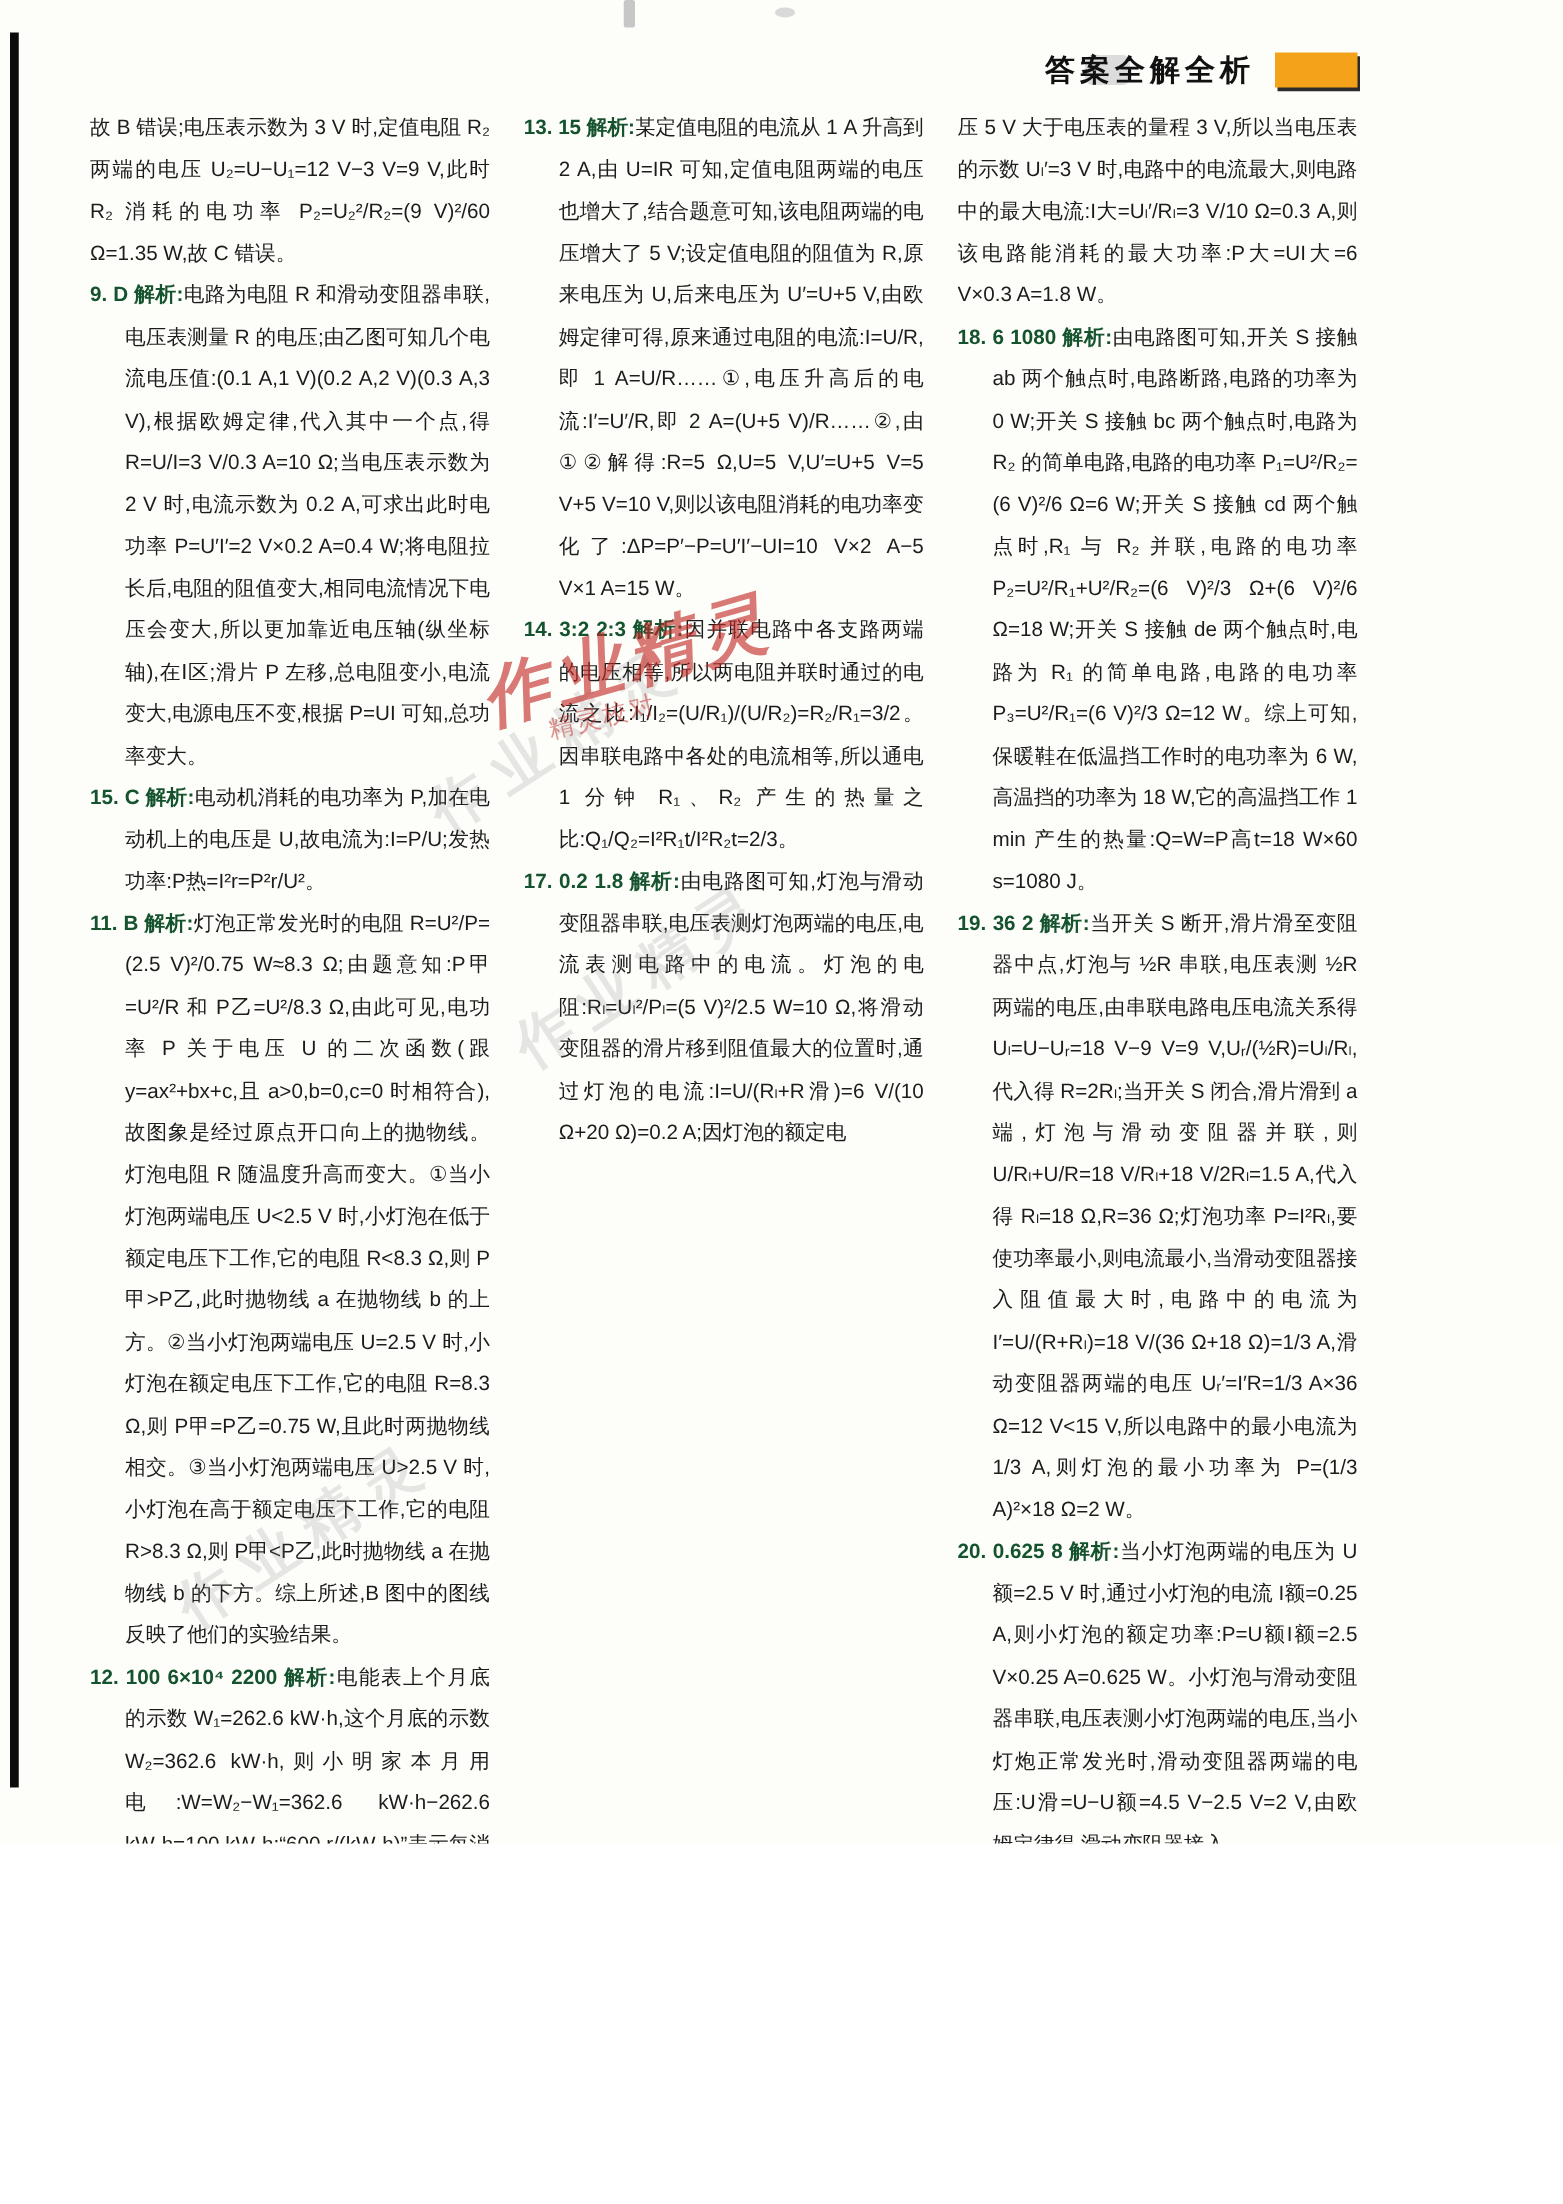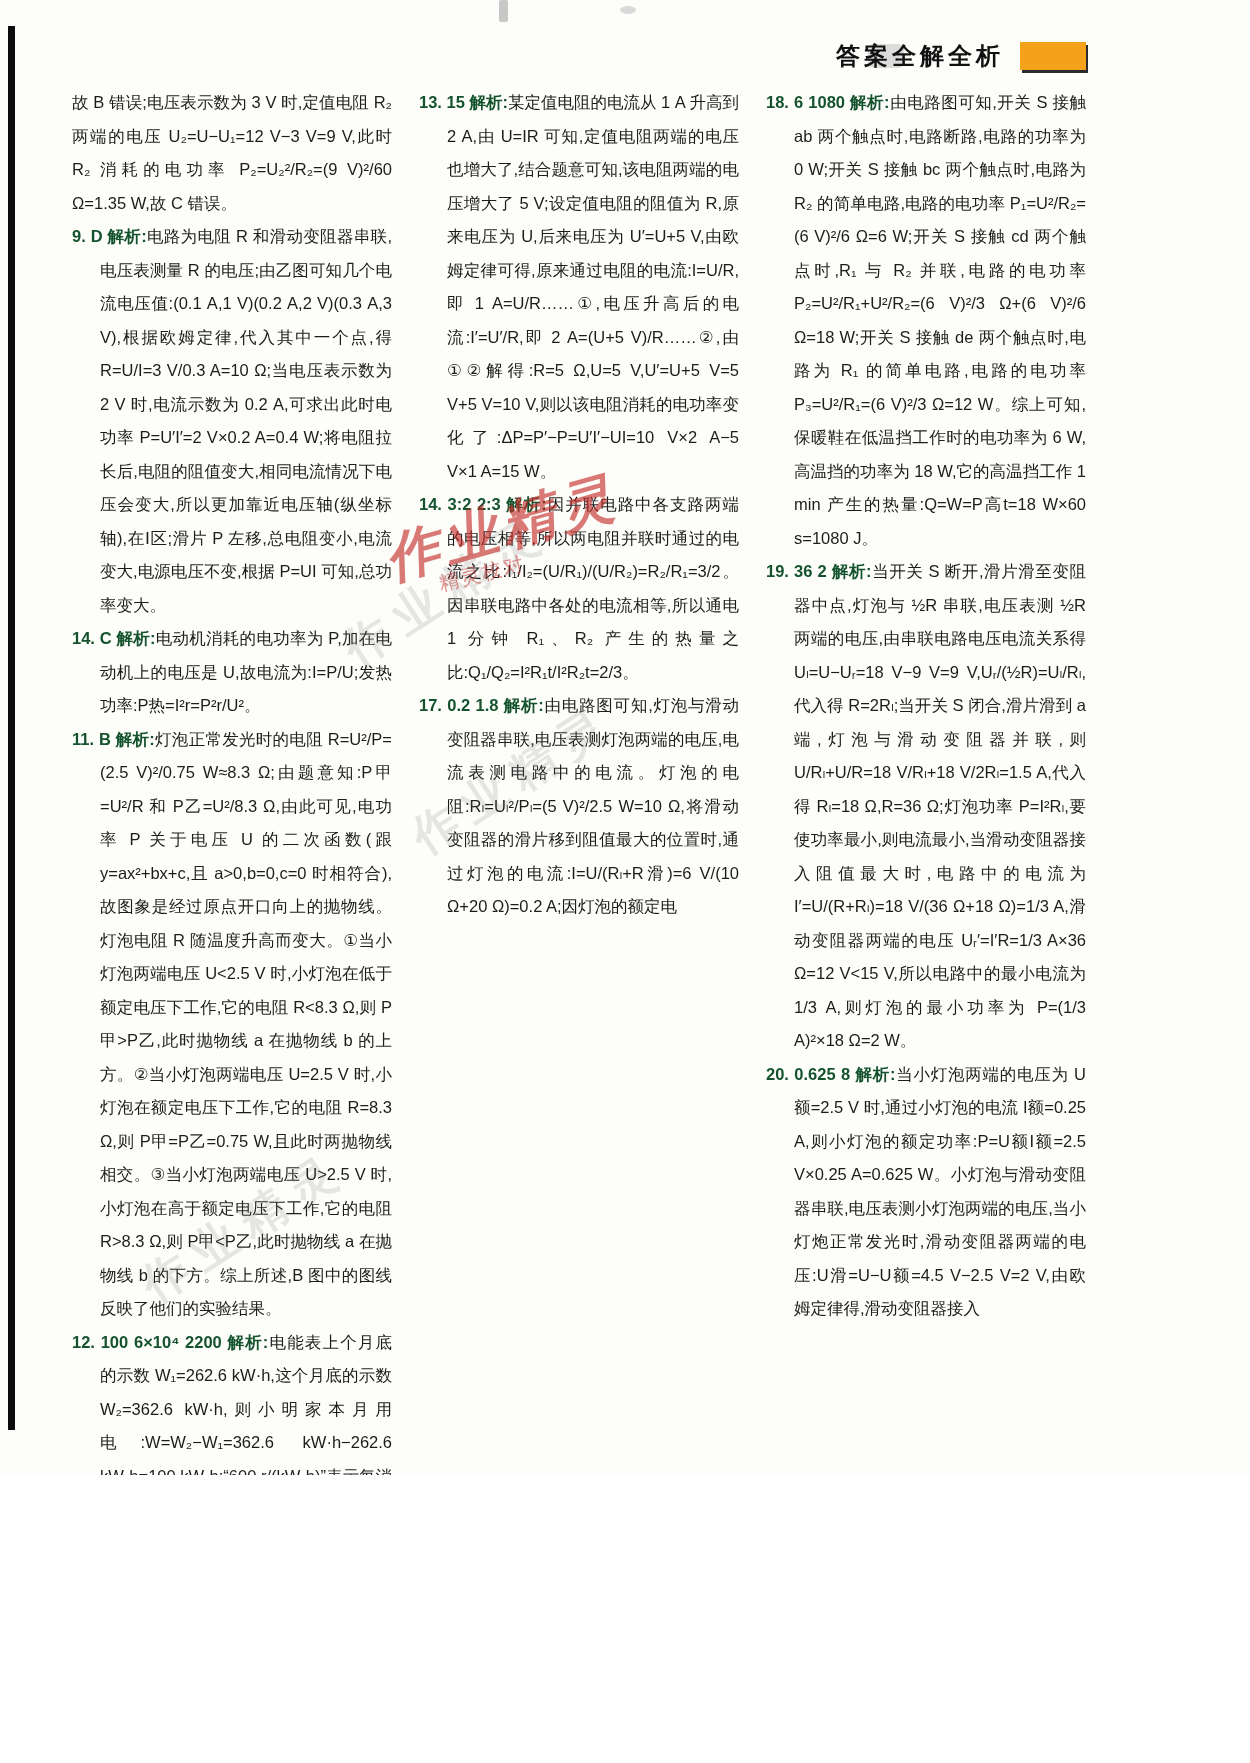--- a/index.html
+++ b/index.html
@@ -61,32 +61,33 @@
   <div class="header">
     <span class="header-title">答案全解全析</span>
     <span class="header-block"></span>
   </div>
 
   <div class="columns">
 
     <div class="col">
       <p class="item cont"><span>故 B 错误;电压表示数为 3 V 时,定值电阻 R₂ 两端的电压 U₂=U−U₁=12 V−3 V=9 V,此时 R₂ 消耗的电功率 P₂=U₂²/R₂=(9 V)²/60 Ω=1.35 W,故 C 错误。</span></p>
       <p class="item"><b class="head">9. D 解析:</b><span>电路为电阻 R 和滑动变阻器串联,电压表测量 R 的电压;由乙图可知几个电流电压值:(0.1 A,1 V)(0.2 A,2 V)(0.3 A,3 V),根据欧姆定律,代入其中一个点,得 R=U/I=3 V/0.3 A=10 Ω;当电压表示数为 2 V 时,电流示数为 0.2 A,可求出此时电功率 P=U′I′=2 V×0.2 A=0.4 W;将电阻拉长后,电阻的阻值变大,相同电流情况下电压会变大,所以更加靠近电压轴(纵坐标轴),在Ⅰ区;滑片 P 左移,总电阻变小,电流变大,电源电压不变,根据 P=UI 可知,总功率变大。</span></p>
-      <p class="item"><b class="head">14. C 解析:</b><span>电动机消耗的电功率为 P,加在电动机上的电压是 U,故电流为:I=P/U;发热功率:P热=I²r=P²r/U²。</span></p>
+      <p class="item"><b class="head">15. C 解析:</b><span>电动机消耗的电功率为 P,加在电动机上的电压是 U,故电流为:I=P/U;发热功率:P热=I²r=P²r/U²。</span></p>
       <p class="item"><b class="head">11. B 解析:</b><span>灯泡正常发光时的电阻 R=U²/P=(2.5 V)²/0.75 W≈8.3 Ω;由题意知:P甲=U²/R 和 P乙=U²/8.3 Ω,由此可见,电功率 P 关于电压 U 的二次函数(跟 y=ax²+bx+c,且 a&gt;0,b=0,c=0 时相符合),故图象是经过原点开口向上的抛物线。灯泡电阻 R 随温度升高而变大。①当小灯泡两端电压 U&lt;2.5 V 时,小灯泡在低于额定电压下工作,它的电阻 R&lt;8.3 Ω,则 P甲&gt;P乙,此时抛物线 a 在抛物线 b 的上方。②当小灯泡两端电压 U=2.5 V 时,小灯泡在额定电压下工作,它的电阻 R=8.3 Ω,则 P甲=P乙=0.75 W,且此时两抛物线相交。③当小灯泡两端电压 U&gt;2.5 V 时,小灯泡在高于额定电压下工作,它的电阻 R&gt;8.3 Ω,则 P甲&lt;P乙,此时抛物线 a 在抛物线 b 的下方。综上所述,B 图中的图线反映了他们的实验结果。</span></p>
       <p class="item"><b class="head">12. 100 6×10⁴ 2200 解析:</b><span>电能表上个月底的示数 W₁=262.6 kW·h,这个月底的示数 W₂=362.6 kW·h,则小明家本月用电:W=W₂−W₁=362.6 kW·h−262.6 kW·h=100 kW·h;“600 r/(kW·h)”表示每消耗 1 kW·h 的电能,电能表的转盘转 600 转,则本月电能表转盘转过的圈数:n=600 r/(kW·h)×100 kW·h=6×10⁴ r;电能表的工作电压 U=220 V,允许通过的最大电流 I=10 A,则他家最多</span></p>
     </div>
 
     <div class="col">
       <p class="item"><b class="head">13. 15 解析:</b><span>某定值电阻的电流从 1 A 升高到 2 A,由 U=IR 可知,定值电阻两端的电压也增大了,结合题意可知,该电阻两端的电压增大了 5 V;设定值电阻的阻值为 R,原来电压为 U,后来电压为 U′=U+5 V,由欧姆定律可得,原来通过电阻的电流:I=U/R,即 1 A=U/R……①,电压升高后的电流:I′=U′/R,即 2 A=(U+5 V)/R……②,由①②解得:R=5 Ω,U=5 V,U′=U+5 V=5 V+5 V=10 V,则以该电阻消耗的电功率变化了:ΔP=P′−P=U′I′−UI=10 V×2 A−5 V×1 A=15 W。</span></p>
       <p class="item"><b class="head">14. 3:2 2:3 解析:</b><span>因并联电路中各支路两端的电压相等,所以两电阻并联时通过的电流之比:I₁/I₂=(U/R₁)/(U/R₂)=R₂/R₁=3/2。因串联电路中各处的电流相等,所以通电 1 分钟 R₁、R₂ 产生的热量之比:Q₁/Q₂=I²R₁t/I²R₂t=2/3。</span></p>
       <p class="item"><b class="head">17. 0.2 1.8 解析:</b><span>由电路图可知,灯泡与滑动变阻器串联,电压表测灯泡两端的电压,电流表测电路中的电流。灯泡的电阻:Rₗ=Uₗ²/Pₗ=(5 V)²/2.5 W=10 Ω,将滑动变阻器的滑片移到阻值最大的位置时,通过灯泡的电流:I=U/(Rₗ+R滑)=6 V/(10 Ω+20 Ω)=0.2 A;因灯泡的额定电</span></p>
     </div>
 
     <div class="col">
+      <p class="item cont"><span>压 5 V 大于电压表的量程 3 V,所以当电压表的示数 Uₗ′=3 V 时,电路中的电流最大,则电路中的最大电流:I大=Uₗ′/Rₗ=3 V/10 Ω=0.3 A,则该电路能消耗的最大功率:P大=UI大=6 V×0.3 A=1.8 W。</span></p>
       <p class="item"><b class="head">18. 6 1080 解析:</b><span>由电路图可知,开关 S 接触 ab 两个触点时,电路断路,电路的功率为 0 W;开关 S 接触 bc 两个触点时,电路为 R₂ 的简单电路,电路的电功率 P₁=U²/R₂=(6 V)²/6 Ω=6 W;开关 S 接触 cd 两个触点时,R₁ 与 R₂ 并联,电路的电功率 P₂=U²/R₁+U²/R₂=(6 V)²/3 Ω+(6 V)²/6 Ω=18 W;开关 S 接触 de 两个触点时,电路为 R₁ 的简单电路,电路的电功率 P₃=U²/R₁=(6 V)²/3 Ω=12 W。综上可知,保暖鞋在低温挡工作时的电功率为 6 W,高温挡的功率为 18 W,它的高温挡工作 1 min 产生的热量:Q=W=P高t=18 W×60 s=1080 J。</span></p>
       <p class="item"><b class="head">19. 36 2 解析:</b><span>当开关 S 断开,滑片滑至变阻器中点,灯泡与 ½R 串联,电压表测 ½R 两端的电压,由串联电路电压电流关系得 Uₗ=U−Uᵣ=18 V−9 V=9 V,Uᵣ/(½R)=Uₗ/Rₗ,代入得 R=2Rₗ;当开关 S 闭合,滑片滑到 a 端,灯泡与滑动变阻器并联,则 U/Rₗ+U/R=18 V/Rₗ+18 V/2Rₗ=1.5 A,代入得 Rₗ=18 Ω,R=36 Ω;灯泡功率 P=I²Rₗ,要使功率最小,则电流最小,当滑动变阻器接入阻值最大时,电路中的电流为 I′=U/(R+Rₗ)=18 V/(36 Ω+18 Ω)=1/3 A,滑动变阻器两端的电压 Uᵣ′=I′R=1/3 A×36 Ω=12 V&lt;15 V,所以电路中的最小电流为 1/3 A,则灯泡的最小功率为 P=(1/3 A)²×18 Ω=2 W。</span></p>
       <p class="item"><b class="head">20. 0.625 8 解析:</b><span>当小灯泡两端的电压为 U额=2.5 V 时,通过小灯泡的电流 I额=0.25 A,则小灯泡的额定功率:P=U额I额=2.5 V×0.25 A=0.625 W。小灯泡与滑动变阻器串联,电压表测小灯泡两端的电压,当小灯炮正常发光时,滑动变阻器两端的电压:U滑=U−U额=4.5 V−2.5 V=2 V,由欧姆定律得,滑动变阻器接入</span></p>
     </div>
 
   </div>
 
   <div class="wm wm1">作业精灵</div>
   <div class="wm wm2">作业精灵</div>
   <div class="wm wm3">作业精灵</div>

